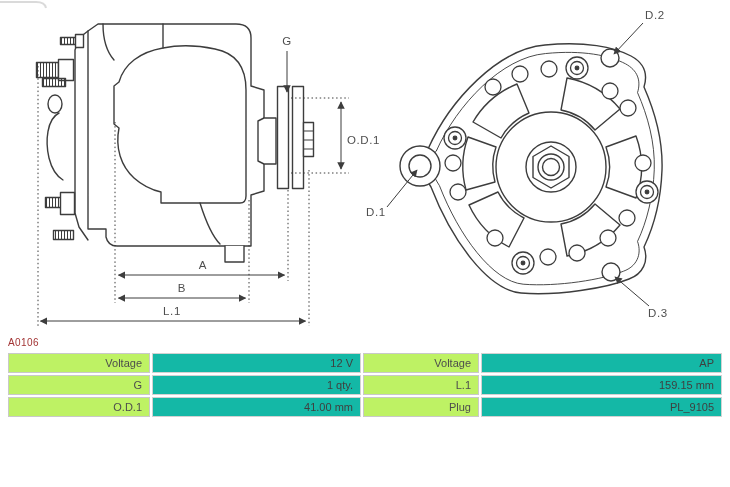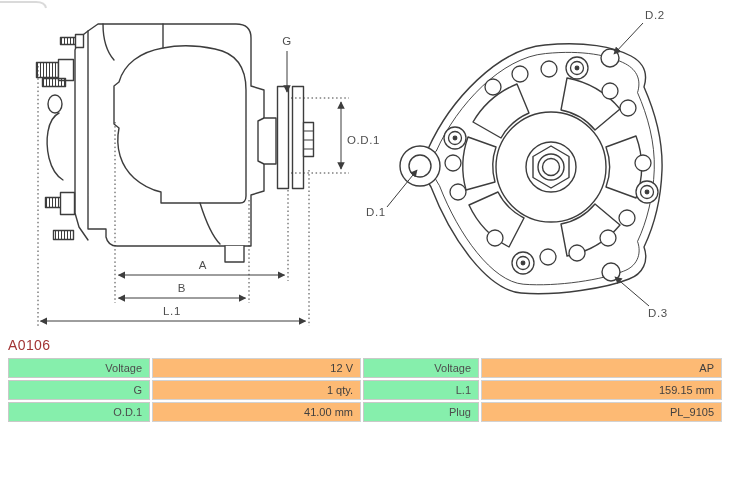--- a/index.html
+++ b/index.html
@@ -7,34 +7,34 @@
   .canvas {
     position:relative; width:730px; height:487px; background:#fff;
     font-family:"Liberation Sans", sans-serif; overflow:hidden;
   }
   .edge-artifact { position:absolute; left:0; top:0; }
   svg text {
     font-family:"Liberation Sans", sans-serif;
     font-size:11.5px; letter-spacing:0.6px; fill:var(--lbl);
   }
   .part-number {
-    margin:2px 0 3px 8px; font-size:14px; letter-spacing:0.4px;
+    margin:2px 0 3px 8px; font-size:10px; letter-spacing:0.4px;
     color:var(--accent);
   }
   table.spec {
     border-collapse:separate; border-spacing:2px; table-layout:fixed;
     width:714px; margin-left:6px; font-size:11px; color:#454545;
   }
   table.spec td {
     box-sizing:border-box; height:20px; padding:0 7px 0 4px;
     text-align:right; vertical-align:middle; white-space:nowrap;
     overflow:hidden;
   }
-  td.lbl { background:#86efac; border:1px solid #c9c9c8; color:#4d4d4d; }
-  td.val { background:#fdba74; border:1px solid #d2d2d2; color:#3f3f3f; }
+  td.lbl { background:#bef264; border:1px solid #c9c9c8; color:#4d4d4d; }
+  td.val { background:#14b8a6; border:1px solid #d2d2d2; color:#3f3f3f; }
 </style>
 </head>
 <body>
 
 <div class="canvas">
 
   
   <svg class="edge-artifact" width="60" height="12">
     <path d="M0,2 H36 Q45,2 46,8" fill="none" stroke="#dadada" stroke-width="2"></path>
   </svg>

